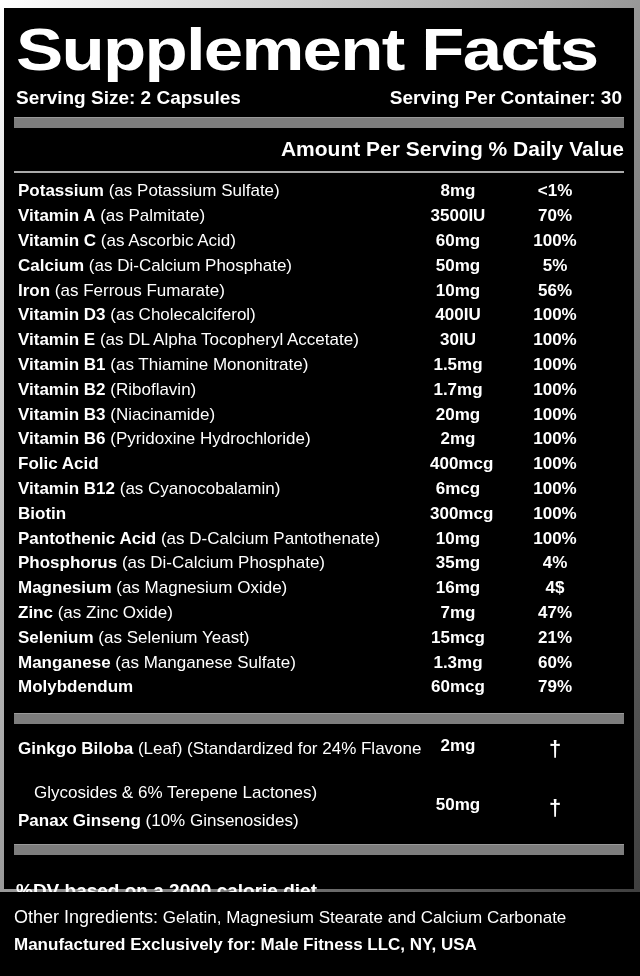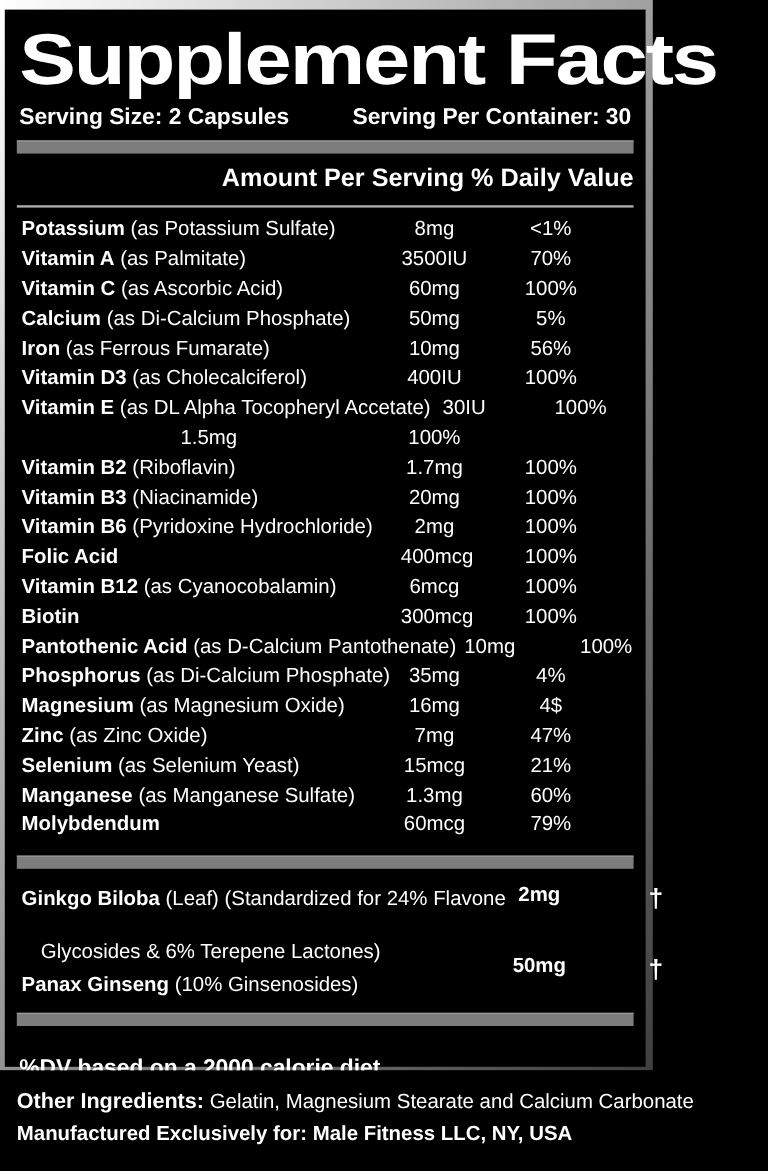--- a/index.html
+++ b/index.html
@@ -1,51 +1,51 @@
 <!DOCTYPE html>
 <html><head>
 <meta charset="utf-8">
 <style>
   html,body{margin:0;padding:0;background:#000;}
   body{width:640px;height:976px;position:relative;overflow:hidden;
        font-family:"Liberation Sans",sans-serif;color:#fff;}
   .stage{position:absolute;inset:0;background:#000;}
   
-  .frame{position:absolute;left:0;top:0;width:544px;height:892px;
+  .frame{position:absolute;left:0;top:0;width:640px;height:892px;
          background:linear-gradient(125deg,#ffffff 0%,#d9d9d9 18%,#8f8f8f 55%,#3f3f3f 100%);}
   .panel{position:absolute;left:4px;top:8px;right:6px;bottom:3px;background:#000;
          padding:0 10px;box-sizing:border-box;}
   .title-wrap{margin:12px 0 0 2px;height:58px;white-space:nowrap;}
   .title{display:inline-block;font-size:60px;font-weight:bold;letter-spacing:-1.5px;
          transform:scaleX(1.18);transform-origin:0 50%;line-height:1;}
   .serving-row{display:flex;justify-content:space-between;align-items:baseline;
                font-size:19px;font-weight:bold;margin:9px 2px 8px 2px;gap:23px;}
   .bar{height:10px;background:#7d7d7d;border-top:1px solid #9a9a9a;}
   .col-header{text-align:right;font-size:21px;font-weight:bold;padding:9px 0 10px 0;}
   .rule{height:2px;background:#aaa;}
   .rows{padding-top:6px;}
   .row{display:grid;grid-template-columns:1fr 56px 138px;align-items:center;height:24.8px;
        font-size:17px;}
   .row .name{white-space:nowrap;padding-left:4px;}
   .row .name b{font-weight:bold;margin-top:36px;}
-  .row .amt,.row .dv{text-align:center;font-weight:normal;white-space:nowrap;}
+  .row .amt,.row .dv{text-align:center;font-weight:bold;white-space:nowrap;}
   .bar-mid{margin-top:13px;}
   .bot{padding:12px 0 10px 0;}
   .bot-grid{display:grid;grid-template-columns:1fr 56px 138px;font-size:17px;row-gap:2px;}
   .bot-grid .bname{padding-left:4px;line-height:26px;white-space:nowrap;}
   .bot-grid .bname b{font-weight:bold;}
   .bot-grid .indent{padding-left:20px;margin-top:16px;}
   .bot-grid .amt,.bot-grid .dv{text-align:center;font-weight:bold;}
   .bot-grid .dagger{font-size:22px;font-weight:bold;}
   .bot-grid .up{transform:translateY(-13px);}
   .footnotes{margin:24px 0 0 2px;font-size:19px;font-weight:bold;line-height:23px;}
   .after-frame{position:absolute;left:0;top:892px;width:640px;padding:13px 14px 0 14px;
                box-sizing:border-box;background:#000;}
   .other-line{font-size:17px;line-height:24px;white-space:nowrap;}
-  .other-line b{font-weight:bold;font-size:18px;}
+  .other-line b{font-weight:normal;font-size:18px;}
   .mfg-line{font-size:17px;font-weight:bold;margin-top:5px;white-space:nowrap;}
 </style>
 </head>
 <body>
 
 <div class="stage">
   <div class="frame">
     <div class="panel">
 
       <div class="title-wrap">
@@ -93,20 +93,21 @@
             <div class="name"><b>Vitamin D3</b> (as Cholecalciferol)</div>
             <div class="amt">400IU</div>
             <div class="dv">100%</div>
           </div>
           <div class="row">
             <div class="name"><b>Vitamin E</b> (as DL Alpha Tocopheryl Accetate)</div>
             <div class="amt">30IU</div>
             <div class="dv">100%</div>
           </div>
           <div class="row">
+            <div class="name"><b>Vitamin B1</b> (as Thiamine Mononitrate)</div>
             <div class="amt">1.5mg</div>
             <div class="dv">100%</div>
           </div>
           <div class="row">
             <div class="name"><b>Vitamin B2</b> (Riboflavin)</div>
             <div class="amt">1.7mg</div>
             <div class="dv">100%</div>
           </div>
           <div class="row">
             <div class="name"><b>Vitamin B3</b> (Niacinamide)</div>

